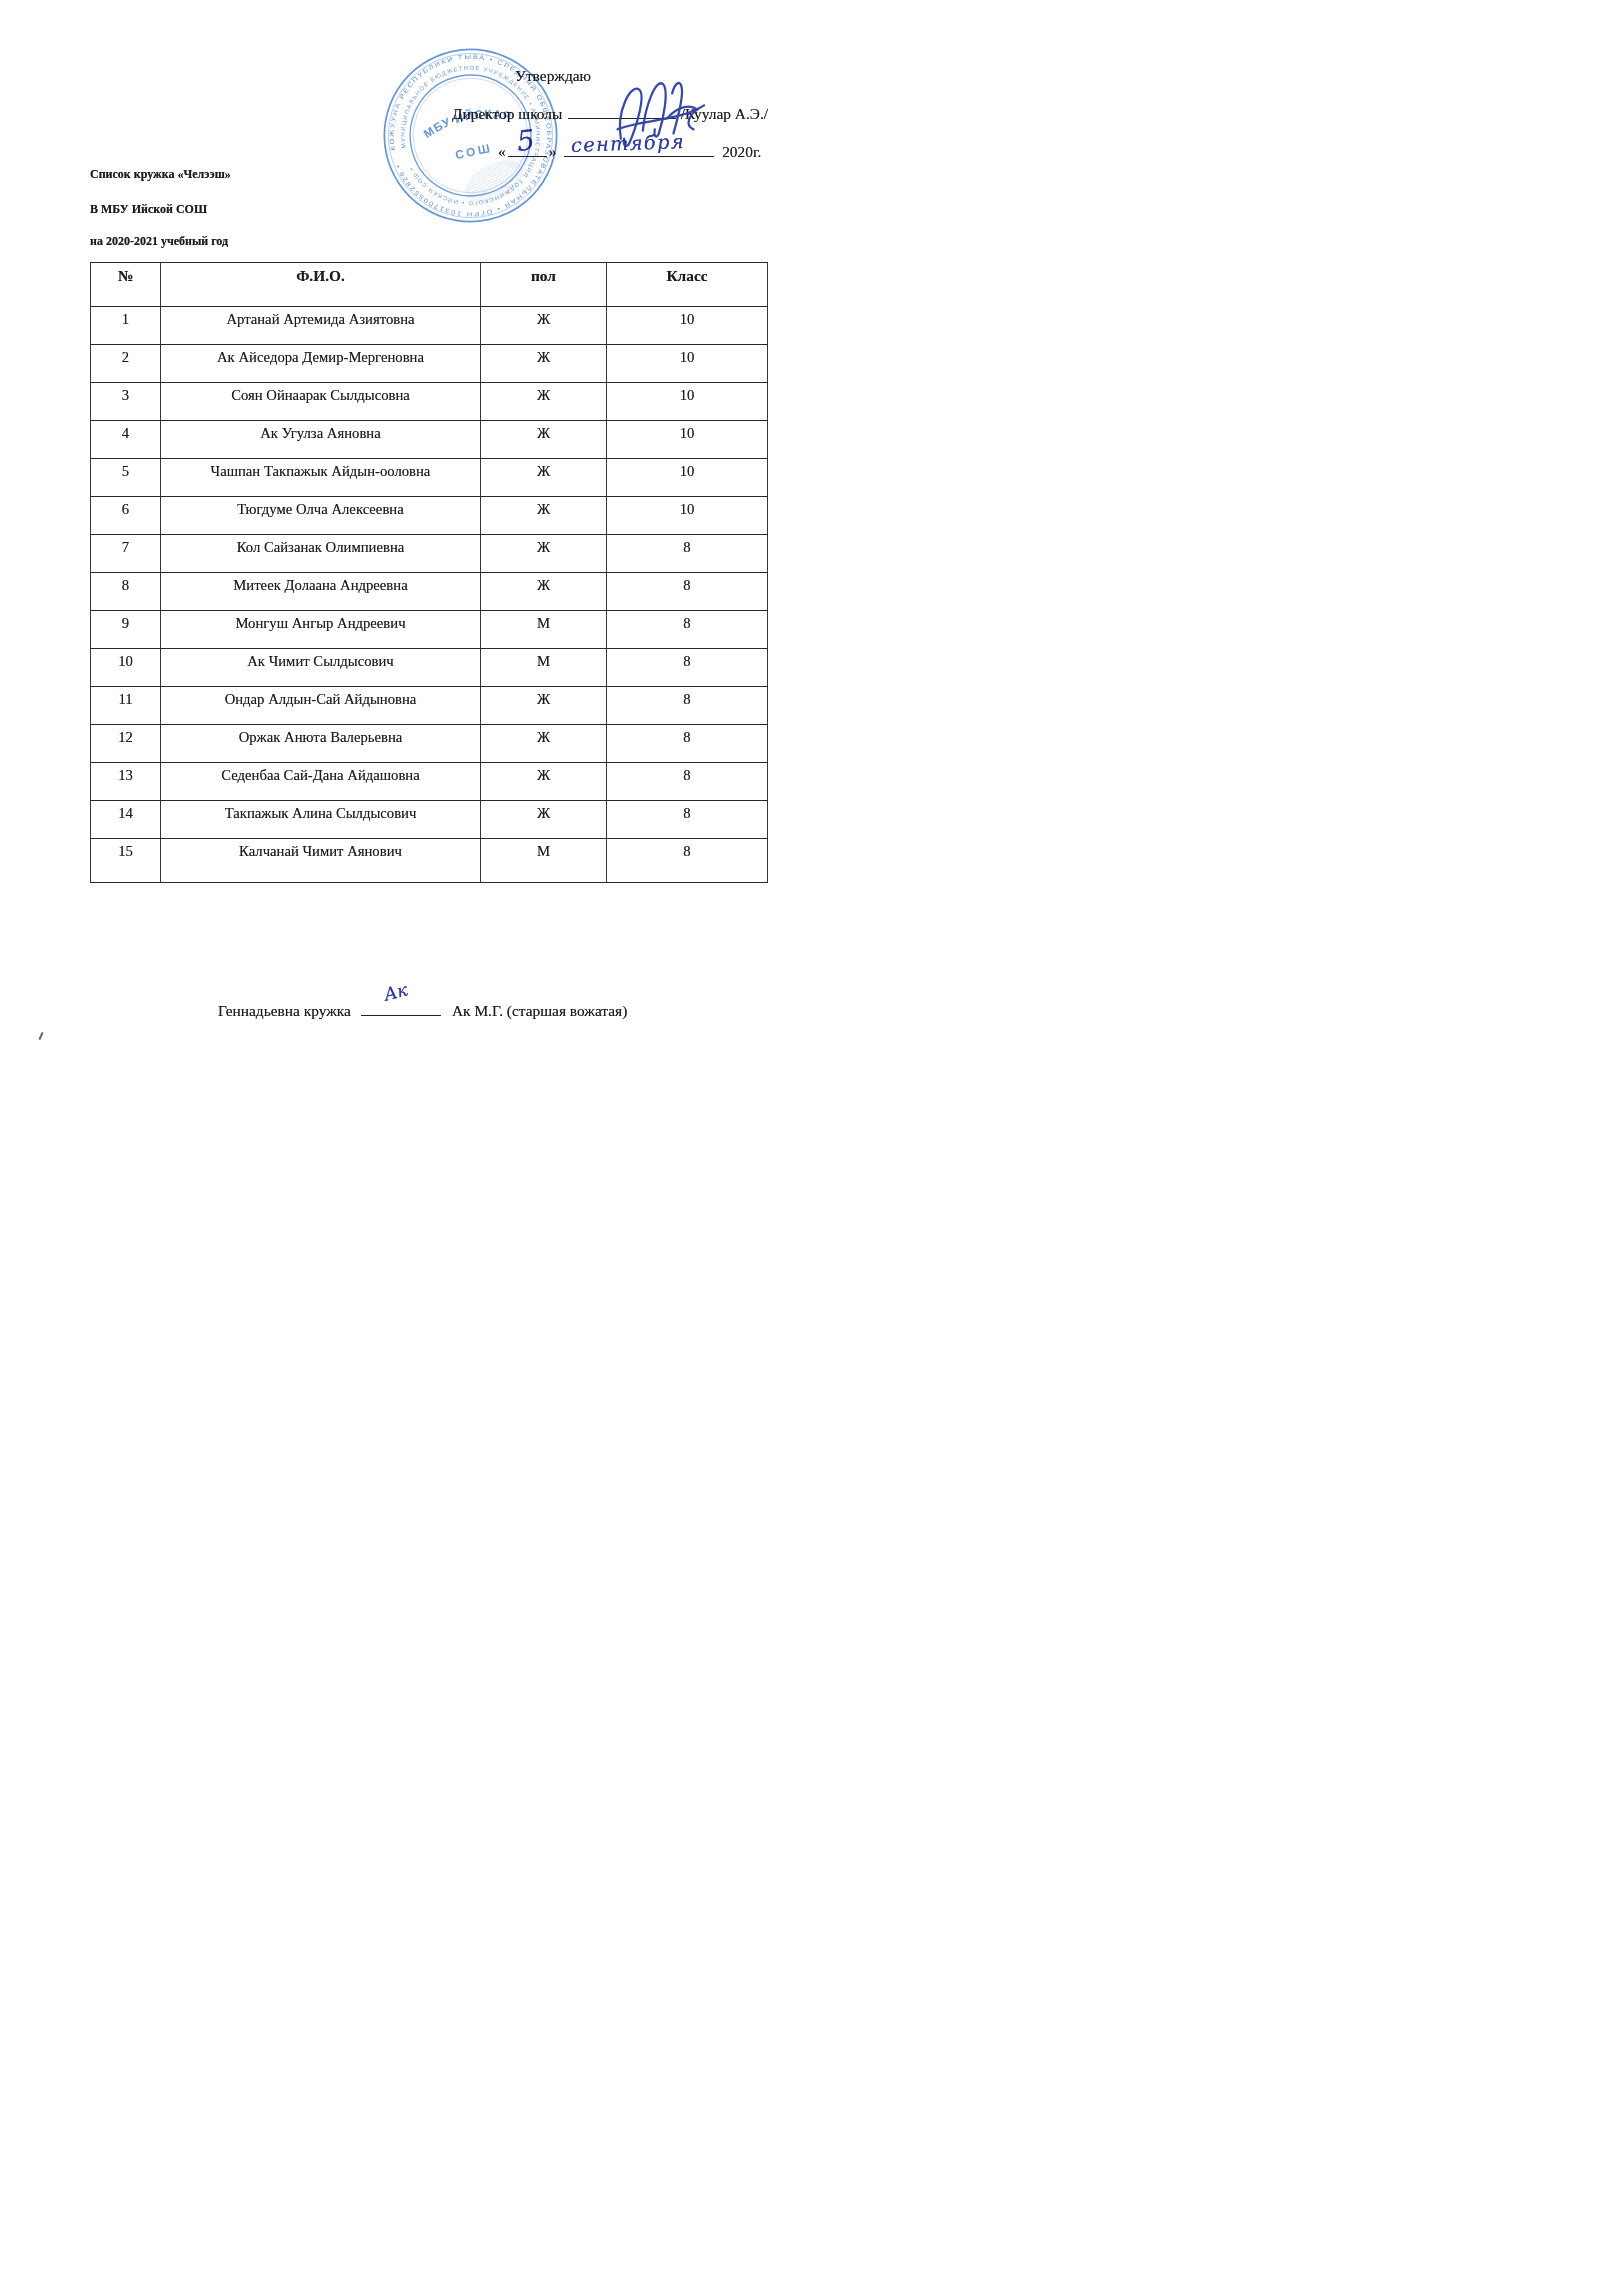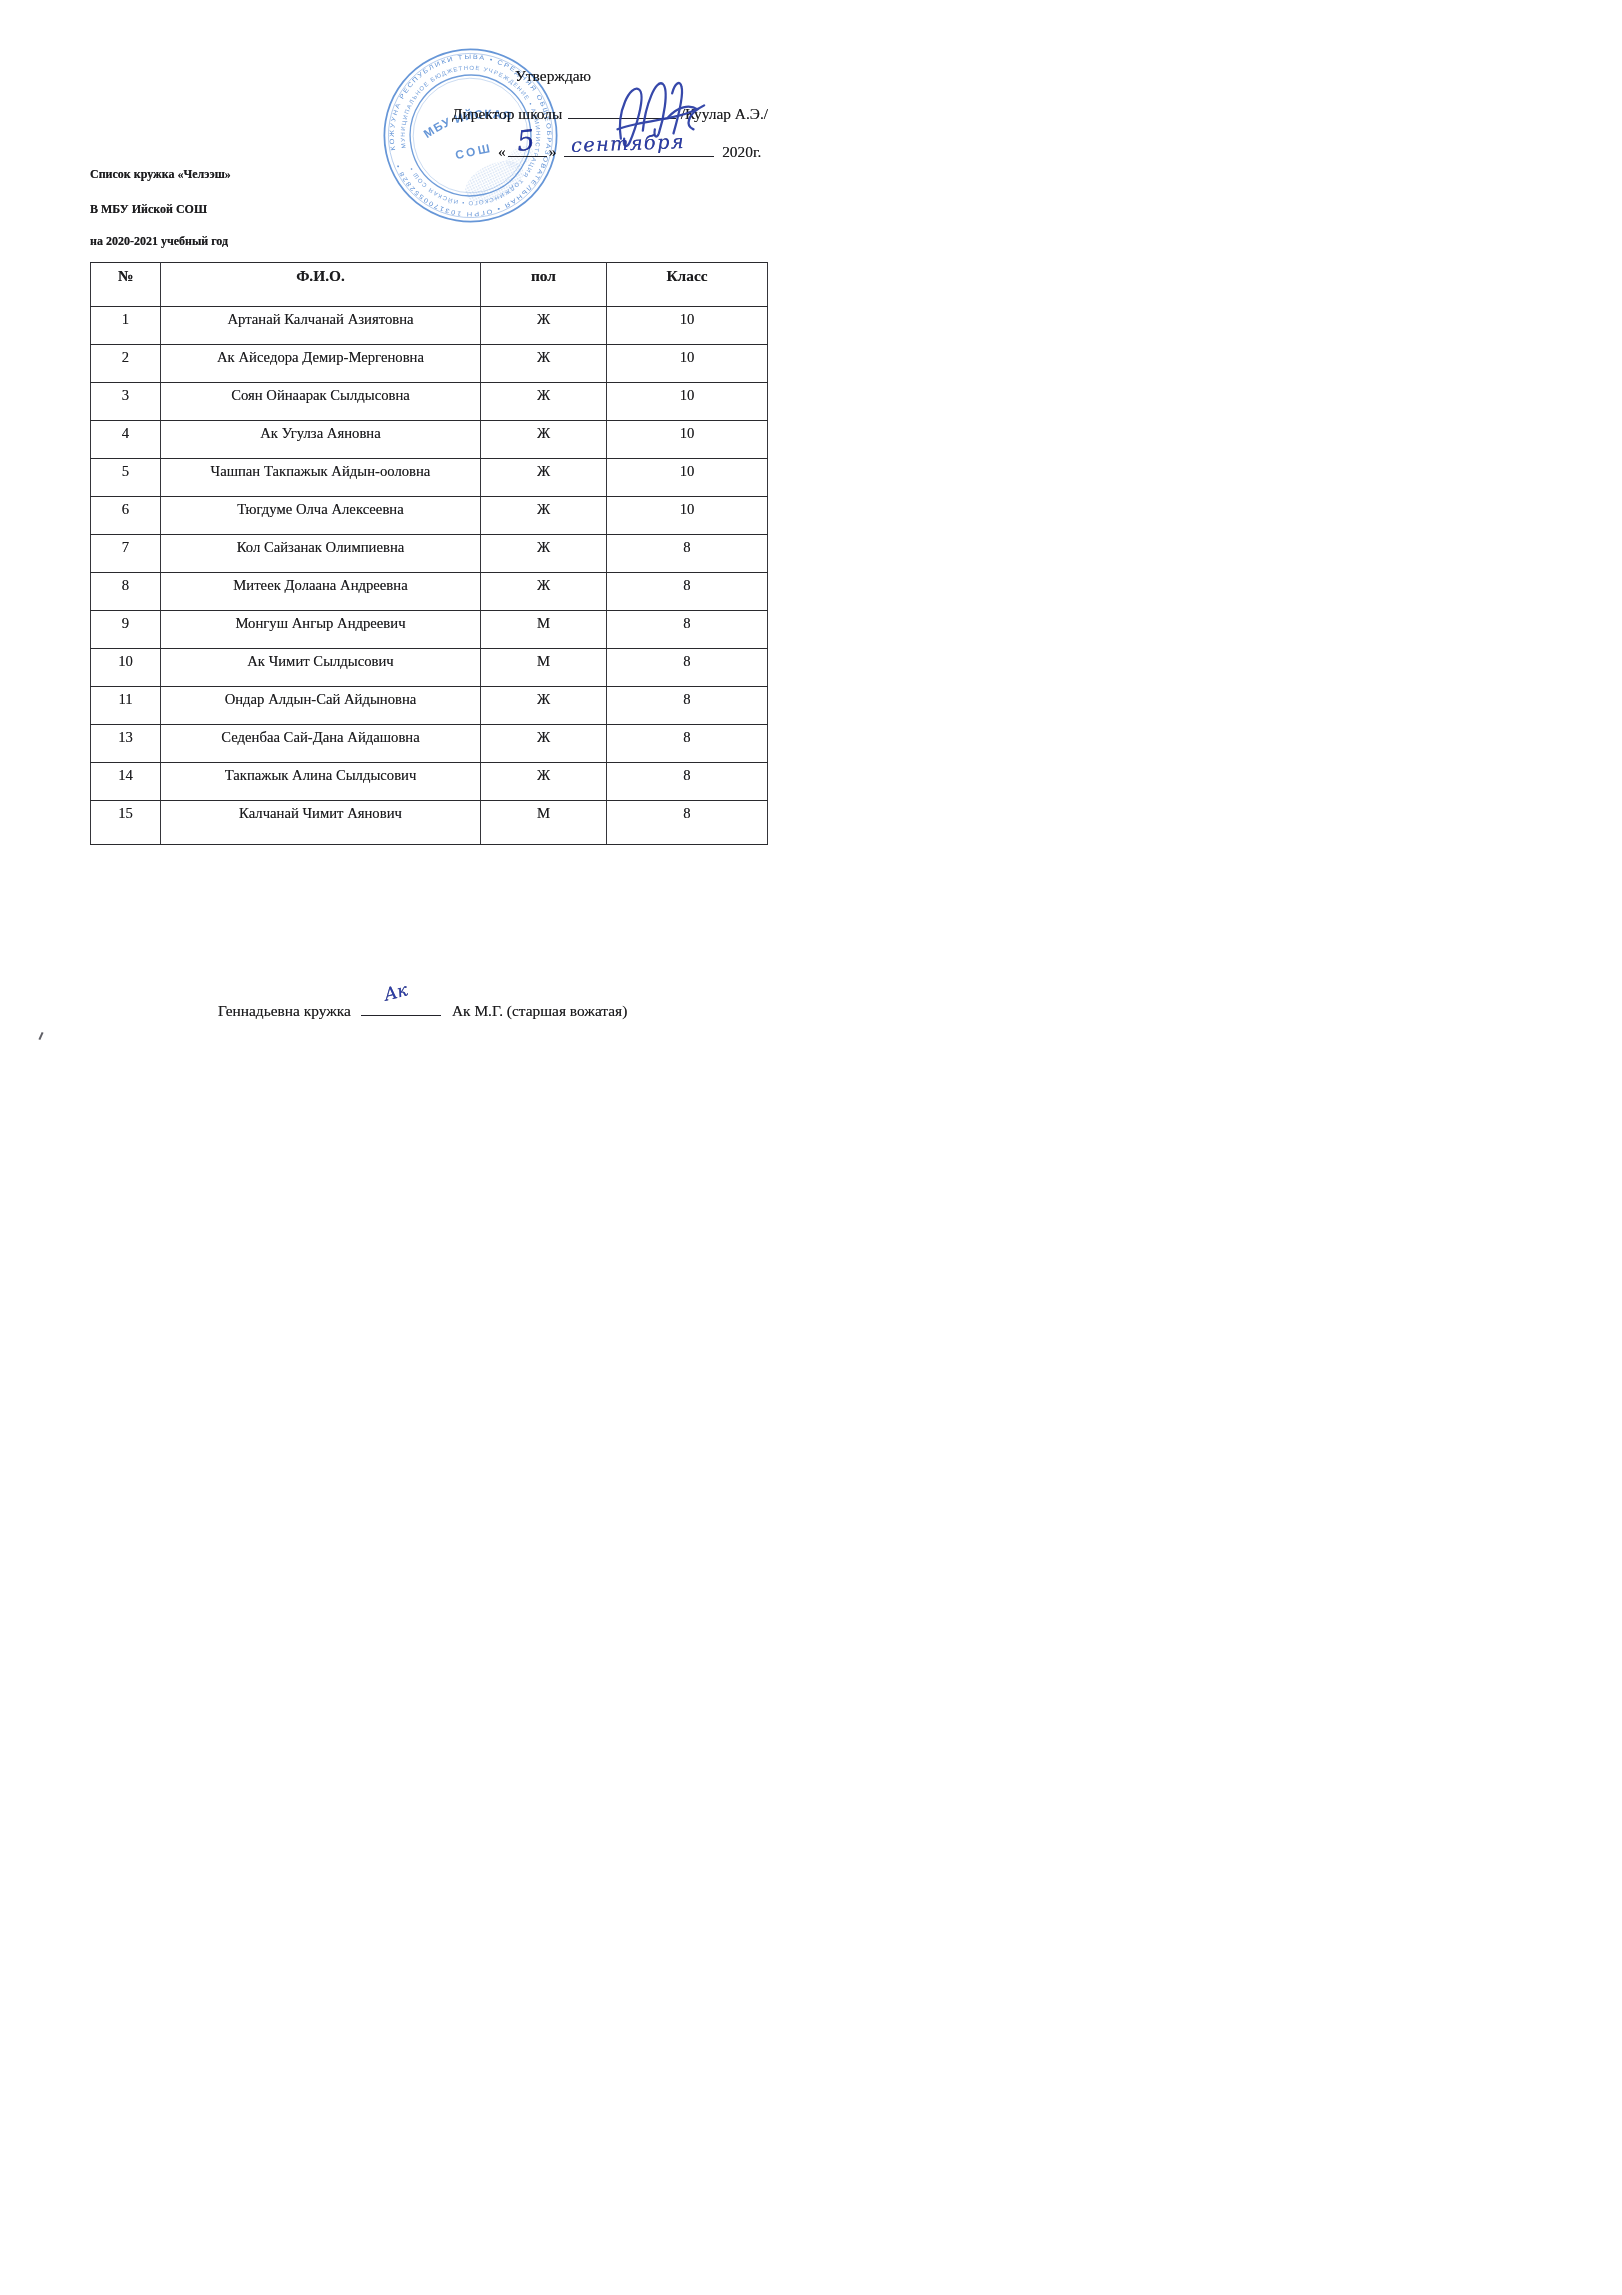--- a/index.html
+++ b/index.html
@@ -189,21 +189,21 @@
       <tr>
         <th>№</th>
         <th>Ф.И.О.</th>
         <th>пол</th>
         <th>Класс</th>
       </tr>
     </thead>
     <tbody>
         <tr>
           <td>1</td>
-          <td>Артанай Калчанай Азиятовна</td>
+          <td>Артанай Артемида Азиятовна</td>
           <td>Ж</td>
           <td>10</td>
         </tr>
         <tr>
           <td>2</td>
           <td>Ак Айседора Демир-Мергеновна</td>
           <td>Ж</td>
           <td>10</td>
         </tr>
         <tr>
@@ -250,20 +250,26 @@
         </tr>
         <tr>
           <td>10</td>
           <td>Ак Чимит Сылдысович</td>
           <td>М</td>
           <td>8</td>
         </tr>
         <tr>
           <td>11</td>
           <td>Ондар Алдын-Сай Айдыновна</td>
+          <td>Ж</td>
+          <td>8</td>
+        </tr>
+        <tr>
+          <td>12</td>
+          <td>Оржак Анюта Валерьевна</td>
           <td>Ж</td>
           <td>8</td>
         </tr>
         <tr>
           <td>13</td>
           <td>Седенбаа Сай-Дана Айдашовна</td>
           <td>Ж</td>
           <td>8</td>
         </tr>
         <tr>

